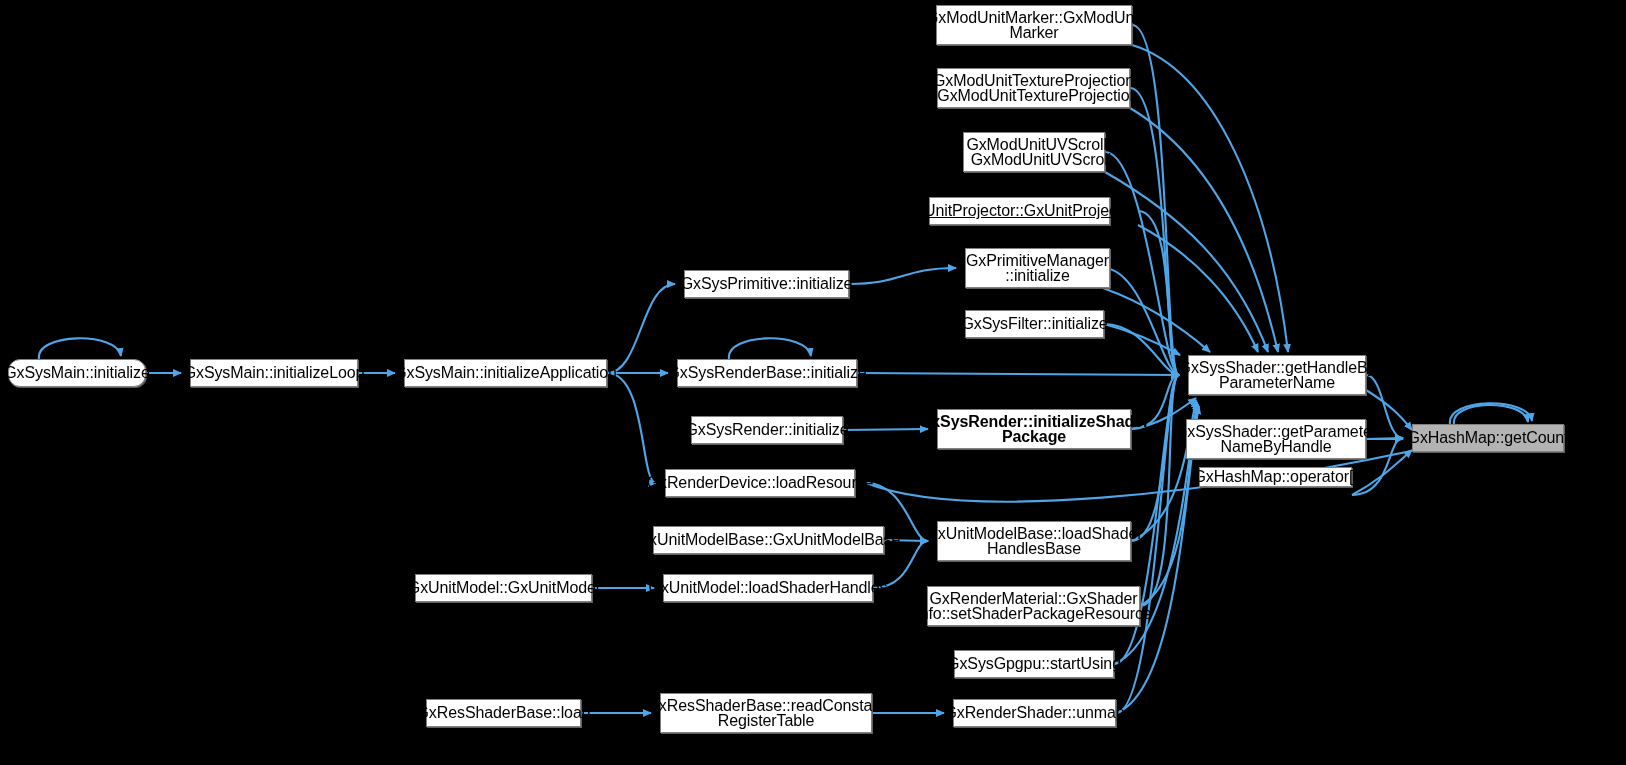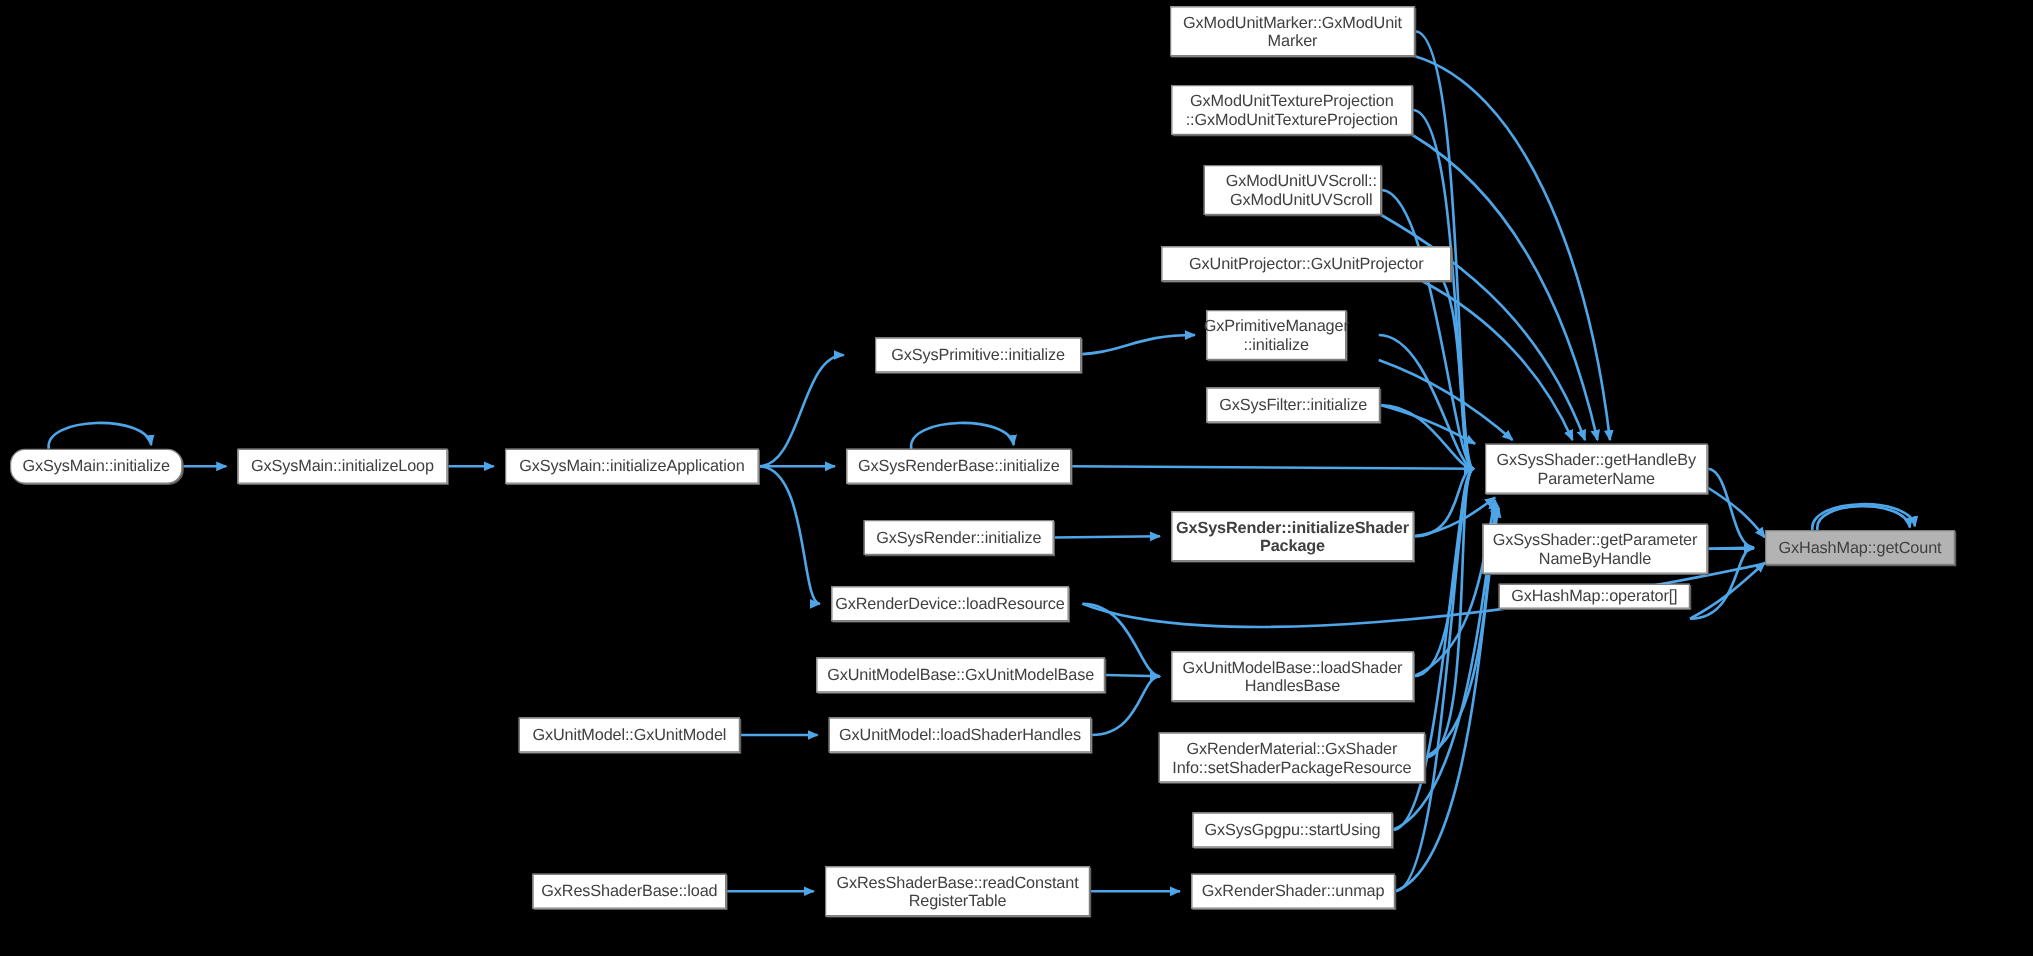--- a/index.html
+++ b/index.html
@@ -23,22 +23,22 @@
     width: 1626px;
     height: 765px;
     pointer-events: none;
   }
   .node {
     position: absolute;
     box-sizing: border-box;
     background: #ffffff;
     border: 1px solid #808080;
     box-shadow: 1px 1px 0 0 #606060;
-    color: #404040;
-    font-size: 13px;
+    color: #000000;
+    font-size: 16px;
     line-height: 15.5px;
     display: flex;
     align-items: center;
     justify-content: center;
     text-align: center;
     white-space: pre-line;
     letter-spacing: -0.1px;
     z-index: 5;
   }
   .node.highlight {
@@ -104,38 +104,38 @@
         <path d="M1366,390 C1390,405 1400,415 1412,430" marker-end="url(#arrow)"></path>
         <path d="M1366,439 C1385,439 1396,439 1403,439" marker-end="url(#arrow)"></path>
         <path d="M1454,424 C1450,400 1524,398 1528,422" marker-end="url(#arrow)"></path>
       </g>
   </svg>
 
   <div id="node-layer">
       <div class="node" style="left: 8px; top: 359px; width: 138px; height: 28px; border-radius: 12px;">GxSysMain::initialize</div>
       <div class="node" style="left: 190px; top: 359px; width: 168px; height: 28px;">GxSysMain::initializeLoop</div>
       <div class="node" style="left: 404px; top: 359px; width: 203px; height: 28px;">GxSysMain::initializeApplication</div>
-      <div class="node" style="left: 700px; top: 270px; width: 165px; height: 28px;">GxSysPrimitive::initialize</div>
+      <div class="node" style="left: 684px; top: 270px; width: 165px; height: 28px;">GxSysPrimitive::initialize</div>
       <div class="node" style="left: 677px; top: 359px; width: 180px; height: 28px;">GxSysRenderBase::initialize</div>
       <div class="node" style="left: 691px; top: 416px; width: 152px; height: 28px;">GxSysRender::initialize</div>
       <div class="node" style="left: 665px; top: 469px; width: 190px; height: 28px;">GxRenderDevice::loadResource</div>
       <div class="node" style="left: 653px; top: 526px; width: 231px; height: 28px;">GxUnitModelBase::GxUnitModelBase</div>
       <div class="node" style="left: 415px; top: 574px; width: 177px; height: 28px;">GxUnitModel::GxUnitModel</div>
       <div class="node" style="left: 663px; top: 574px; width: 210px; height: 28px;">GxUnitModel::loadShaderHandles</div>
       <div class="node" style="left: 426px; top: 699px; width: 155px; height: 28px;">GxResShaderBase::load</div>
       <div class="node" style="left: 660px; top: 693px; width: 212px; height: 40px;">GxResShaderBase::readConstant
 RegisterTable</div>
       <div class="node" style="left: 936px; top: 5px; width: 196px; height: 40px;">GxModUnitMarker::GxModUnit
 Marker</div>
       <div class="node" style="left: 937px; top: 68px; width: 193px; height: 40px;">GxModUnitTextureProjection
 ::GxModUnitTextureProjection</div>
       <div class="node" style="left: 963px; top: 132px; width: 142px; height: 40px; padding-left: 14px;">GxModUnitUVScroll::
 GxModUnitUVScroll</div>
-      <div class="node" style="left: 929px; top: 197px; width: 232px; height: 28px;">GxUnitProjector::GxUnitProjector</div>
-      <div class="node" style="left: 965px; top: 248px; width: 112px; height: 40px;">GxPrimitiveManager
+      <div class="node" style="left: 929px; top: 197px; width: 181px; height: 28px; text-decoration: underline;">GxUnitProjector::GxUnitProjector</div>
+      <div class="node" style="left: 965px; top: 248px; width: 145px; height: 40px;">GxPrimitiveManager
 ::initialize</div>
       <div class="node" style="left: 965px; top: 310px; width: 139px; height: 28px;">GxSysFilter::initialize</div>
       <div class="node" style="left: 937px; top: 409px; width: 194px; height: 40px; font-weight: bold;">GxSysRender::initializeShader
 Package</div>
       <div class="node" style="left: 937px; top: 521px; width: 194px; height: 40px;">GxUnitModelBase::loadShader
 HandlesBase</div>
       <div class="node" style="left: 927px; top: 586px; width: 213px; height: 40px;">GxRenderMaterial::GxShader
 Info::setShaderPackageResource</div>
       <div class="node" style="left: 954px; top: 650px; width: 160px; height: 28px;">GxSysGpgpu::startUsing</div>
       <div class="node" style="left: 953px; top: 699px; width: 163px; height: 28px;">GxRenderShader::unmap</div>

